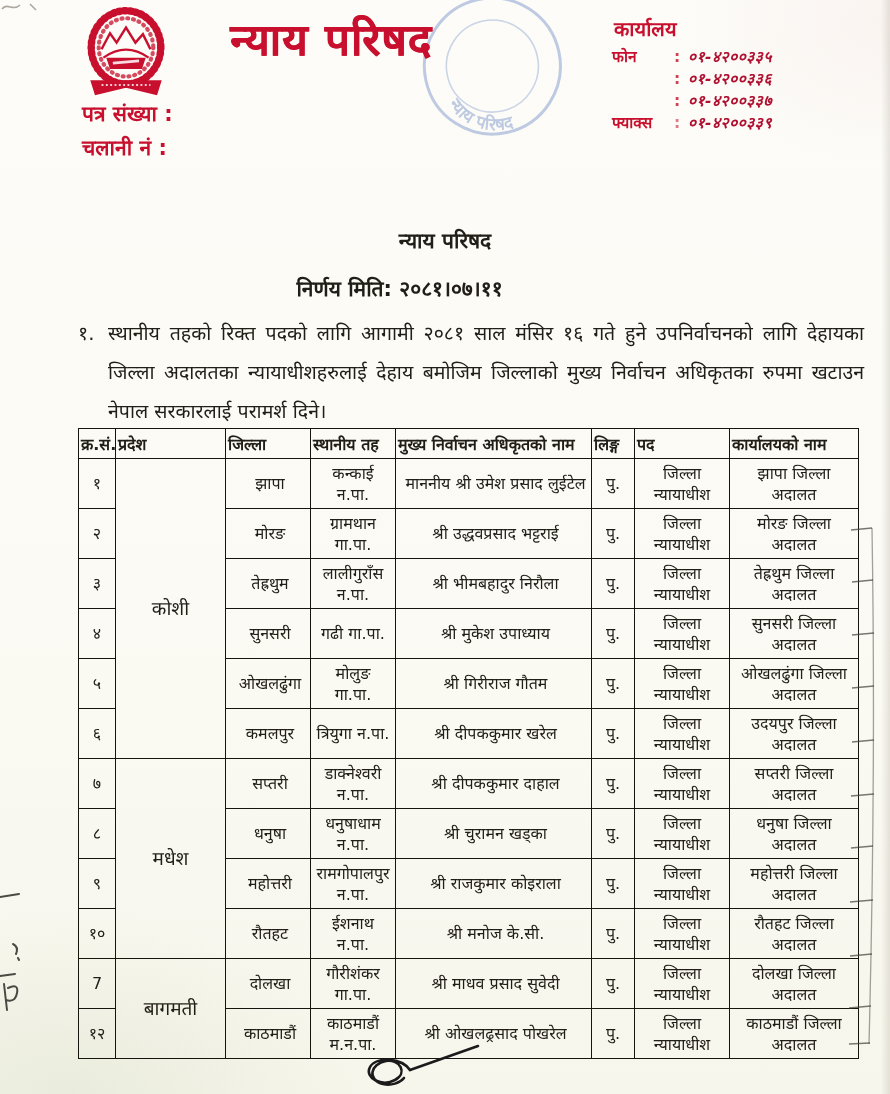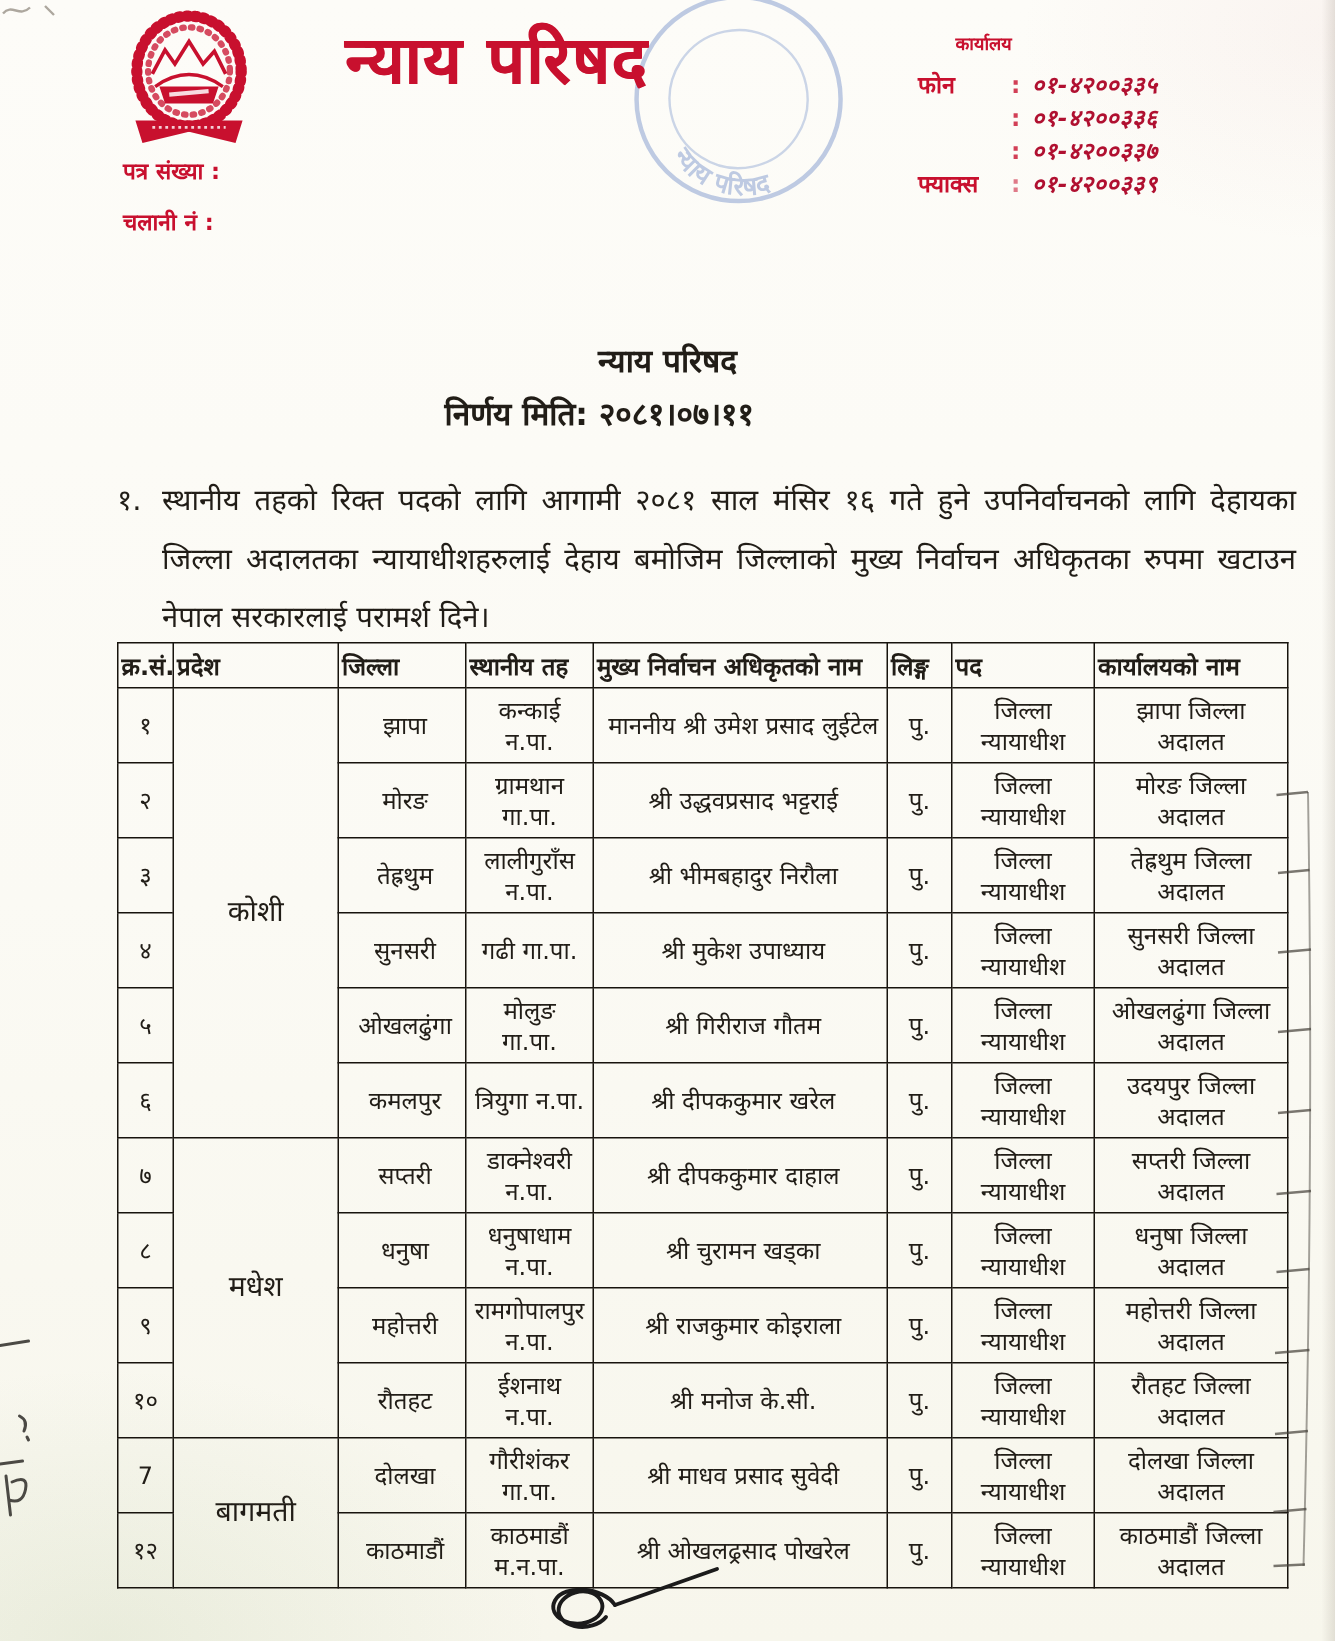--- a/index.html
+++ b/index.html
@@ -27,33 +27,33 @@
   
   .emblem{position:absolute;left:78px;top:6px;width:96px;height:94px;}
   .org-title{
     position:absolute;left:230px;top:8px;width:300px;
     font-size:44px;font-weight:bold;color:var(--accent);
     letter-spacing:1px;white-space:nowrap;
     text-shadow:.6px 0 0 currentColor;
   }
   .stamp{position:absolute;left:410px;top:-14px;width:166px;height:166px;
     opacity:.48;transform:rotate(-12deg);pointer-events:none;}
-  .refs{position:absolute;left:82px;top:97px;font-size:15px;font-weight:bold;
+  .refs{position:absolute;left:82px;top:97px;font-size:21px;font-weight:bold;
     color:var(--accent);line-height:34px;white-space:nowrap;}
   .contact{position:absolute;left:612px;top:18px;color:var(--accent);
     font-weight:bold;font-size:15.5px;line-height:22px;}
-  .contact .office{margin-left:25px;font-size:12px;margin-bottom:6px;}
+  .contact .office{margin-left:2px;font-size:20px;margin-bottom:6px;}
   .contact .row{display:grid;grid-template-columns:62px 14px auto;align-items:baseline;}
   .contact .num{color:#b01030;letter-spacing:.5px;font-style:italic;}
   .contact .colon{opacity:.8;}
 
   
   .center-head{position:absolute;top:226px;left:0;width:890px;text-align:center;
     font-size:21px;font-weight:bold;}
-  .center-date{position:absolute;top:261px;left:0;width:799px;text-align:center;
+  .center-date{position:absolute;top:274px;left:0;width:799px;text-align:center;
     font-size:21px;font-weight:bold;}
 
   
   .para{position:absolute;top:314px;left:78px;width:786px;
     font-size:19.5px;line-height:39px;text-align:justify;}
   .para .body-text{display:block;padding-left:30px;}
   .para .num{position:absolute;left:0;top:0;}
 
   
   table.doc-table{position:absolute;left:78px;top:428px;width:780px;

